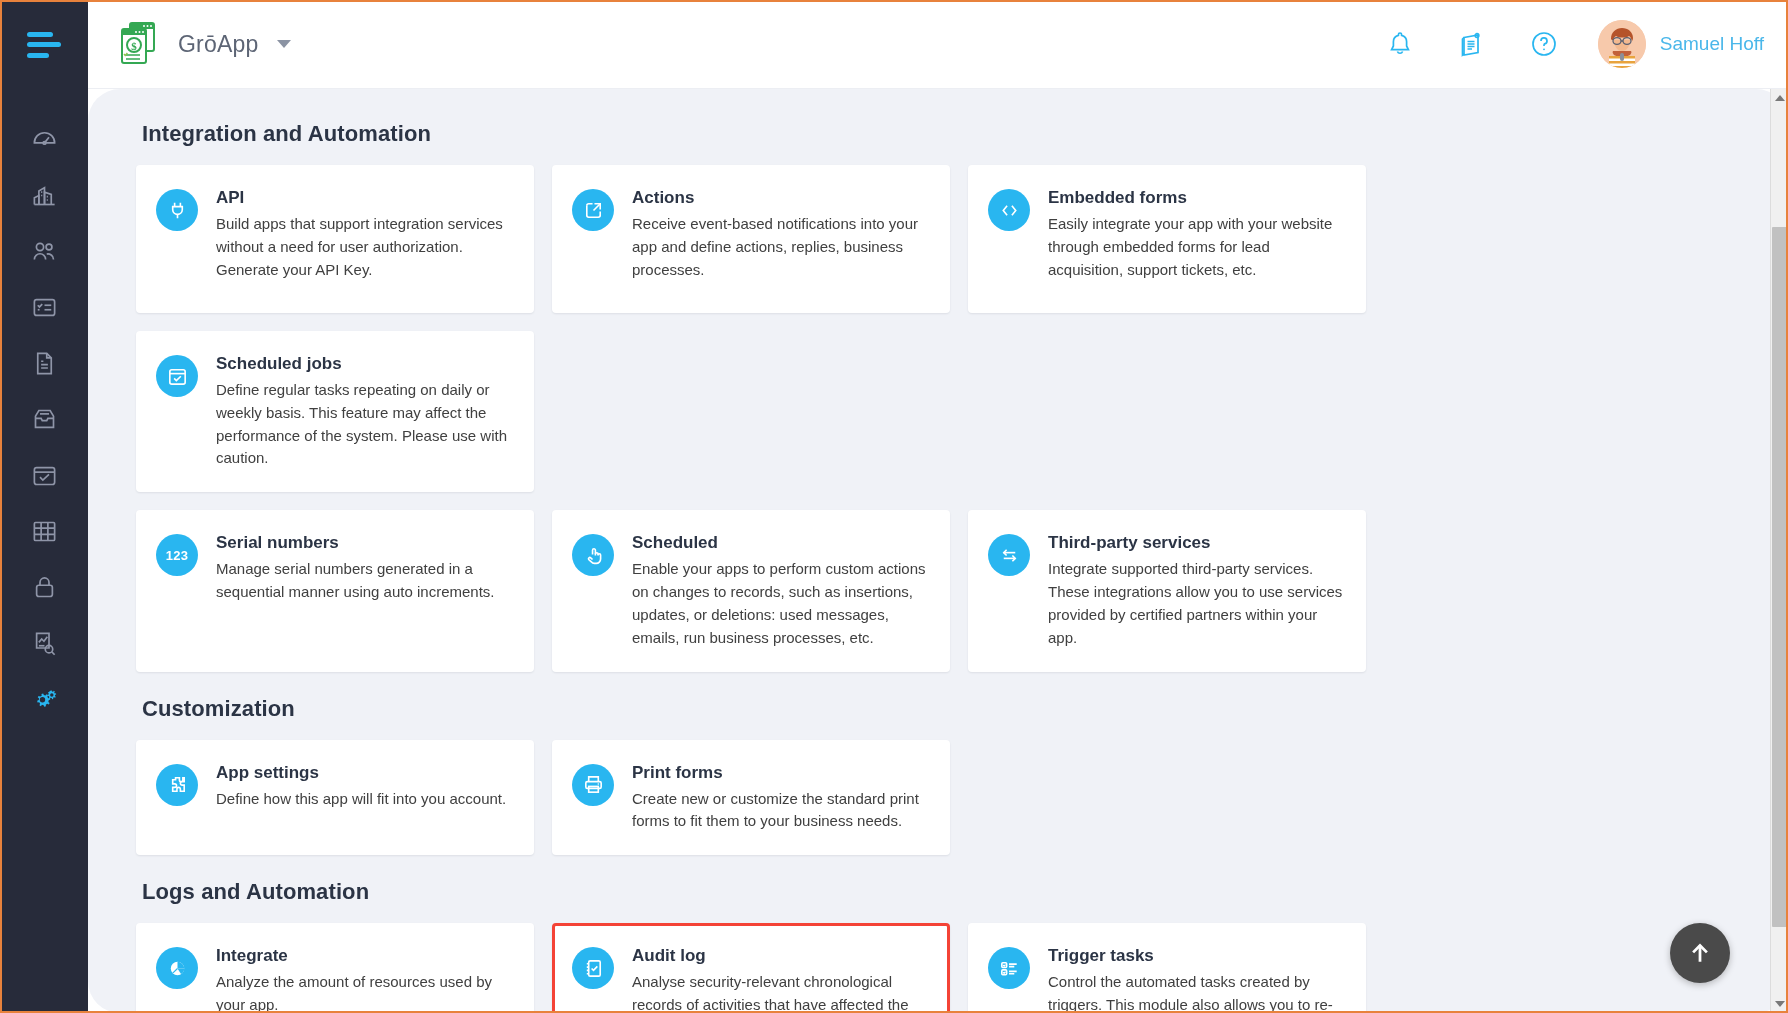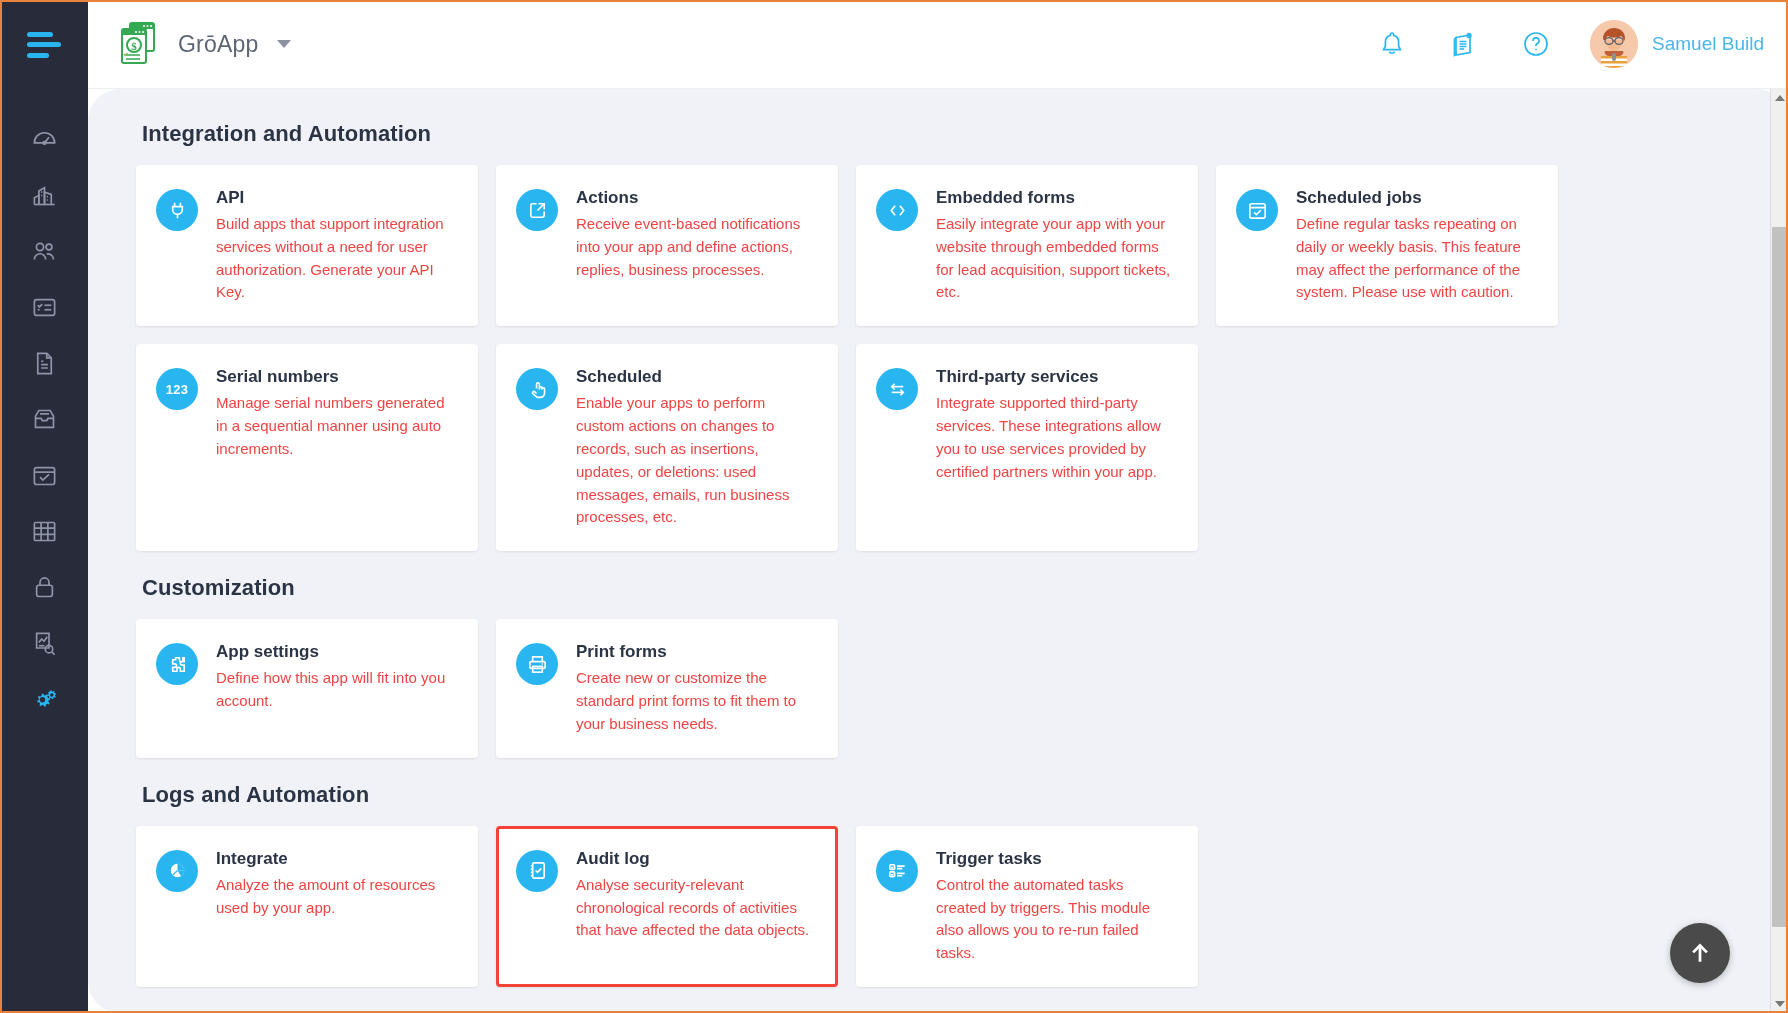--- a/index.html
+++ b/index.html
@@ -65,35 +65,35 @@
     flex:1; background:#f0f2f7; overflow:hidden; position:relative;
     padding:32px 40px 16px 48px;
     border-radius:32px;
   }
   .section-title {
     font-size:22px; font-weight:bold; color:#2b3445; margin:0 0 18px 6px; letter-spacing:.1px;
   }
   .section + .section { margin-top:24px; }
   .cards { display:flex; gap:18px; flex-wrap:wrap; }
   .card {
-    width:342px; background:#fff; border-radius:4px; box-shadow:0 1px 2px rgba(25,35,60,.09);
+    width:398px; background:#fff; border-radius:4px; box-shadow:0 1px 2px rgba(25,35,60,.09);
     padding:22px 22px 22px 20px; display:flex; gap:18px; align-items:flex-start; cursor:pointer;
     min-height:140px;
   }
   .card.tall { min-height:148px; }
   .card.highlight { border:3px solid #f44336; padding:19px 19px 19px 17px; }
   .card-icon {
     width:42px; height:42px; flex:0 0 42px; border-radius:50%; background:#29b6f0;
     display:flex; align-items:center; justify-content:center; margin-top:2px;
   }
   .card-icon svg { width:23px; height:23px; stroke:#fff; fill:none; stroke-width:1.7; }
   .card-icon .num { color:#fff; font-size:13px; font-weight:bold; letter-spacing:.3px; }
   .card-body { flex:1; min-width:0; }
   .card-title { font-size:17px; font-weight:bold; color:#2b3445; margin-bottom:4px; line-height:1.3; }
-  .card-desc { font-size:15px; color:#ef4444; line-height:1.52; }
+  .card-desc { font-size:15px; color:#404040; line-height:1.52; }
 
   .row-2 .card { min-height:160px; }
   .section-2 .card { min-height:96px; }
   .section-3 .card { min-height:124px; }
 
   
   .fab {
     position:absolute; right:58px; bottom:30px; width:60px; height:60px; border-radius:50%;
     background:#4a4a4a; display:flex; align-items:center; justify-content:center; cursor:pointer;
     box-shadow:0 2px 7px rgba(0,0,0,.25);
@@ -277,21 +277,21 @@
             <rect x="11" y="36" width="26" height="12" fill="#fff"></rect>
             <rect x="11" y="36" width="26" height="2.5" fill="#e8a33d"></rect>
             <rect x="11" y="41" width="26" height="2.5" fill="#e8a33d"></rect>
             <rect x="11" y="46" width="26" height="2" fill="#e8a33d"></rect>
             <rect x="22" y="33" width="4" height="8" rx="2" fill="#8b8f99"></rect>
             <ellipse cx="19" cy="21" rx="4" ry="3.4" fill="none" stroke="#5a6070" stroke-width="1.3"></ellipse>
             <ellipse cx="29" cy="21" rx="4" ry="3.4" fill="none" stroke="#5a6070" stroke-width="1.3"></ellipse>
             <path d="M23 21h2" stroke="#5a6070" stroke-width="1.3"></path>
           </svg>
         </span>
-        <span class="user-name">Samuel Build</span>
+        <span class="user-name">Samuel Hoff</span>
       </div>
     </header>
 
     <main class="content">
 
       <section class="section section-1">
         <h2 class="section-title">Integration and Automation</h2>
 
         <div class="cards row-1">
           <div class="card tall">

